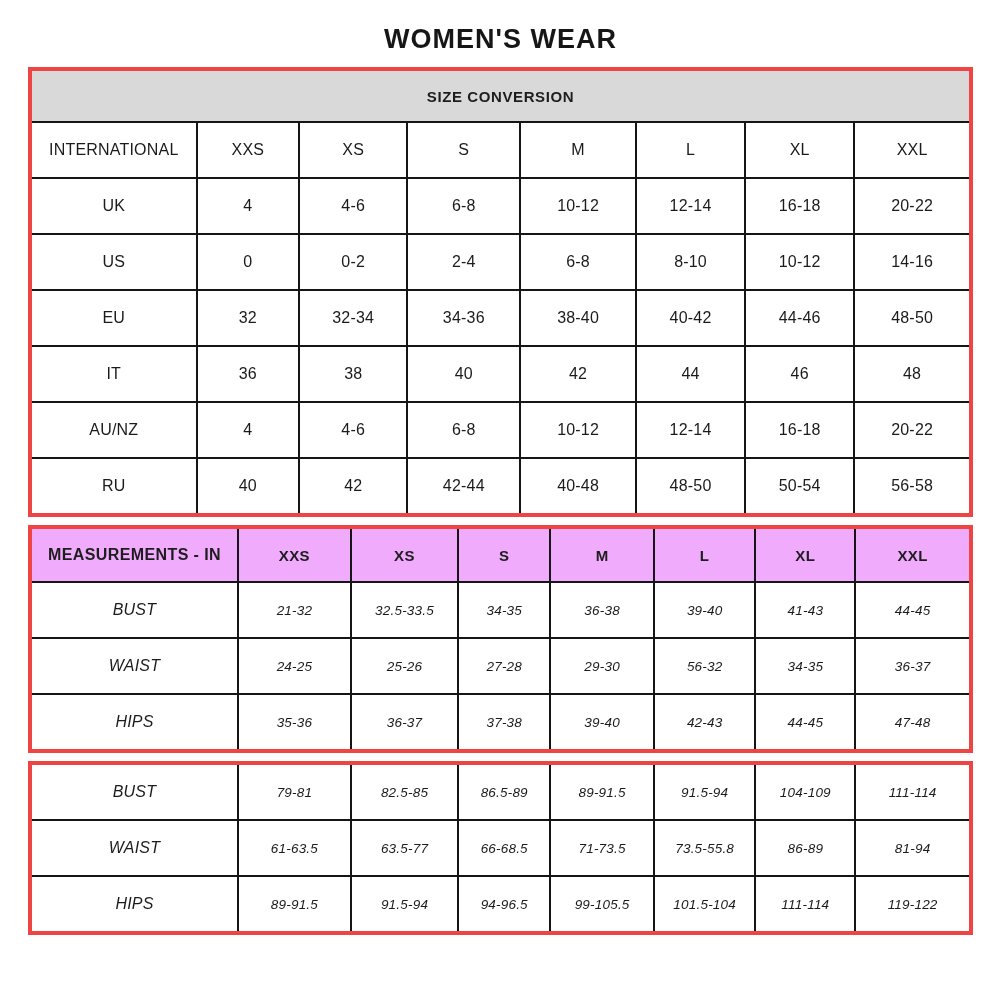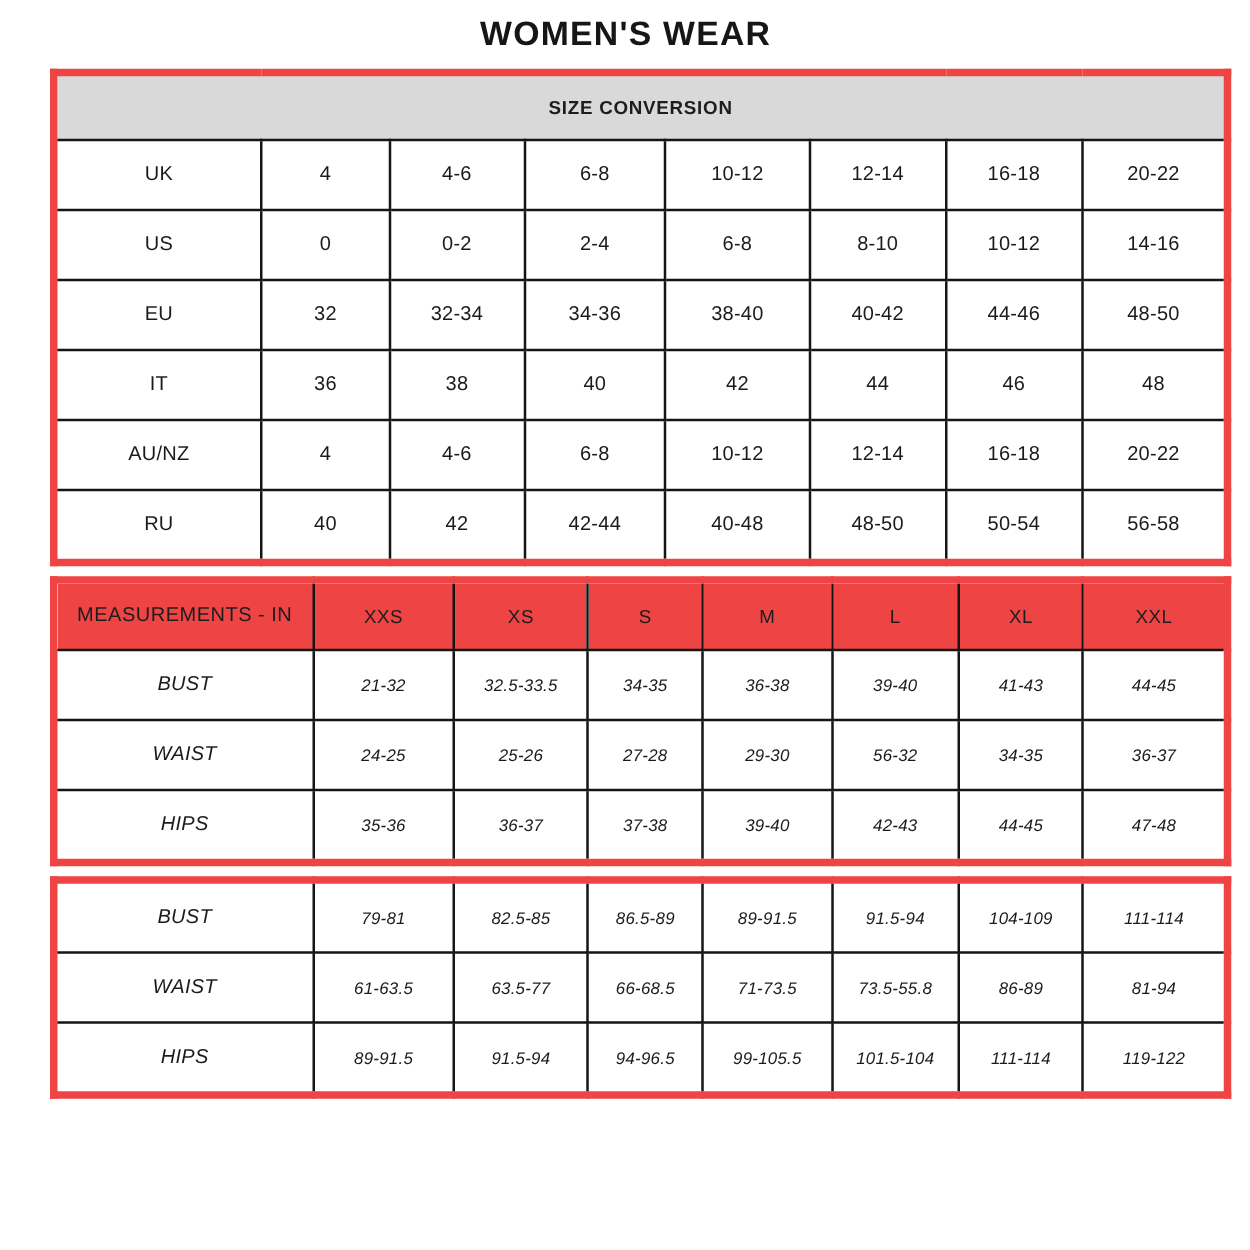--- a/index.html
+++ b/index.html
@@ -8,38 +8,37 @@
     background: #ffffff;
   }
   body {
     width: 1000px;
     height: 1000px;
     font-family: "Liberation Sans", "DejaVu Sans", sans-serif;
     color: #1b1b1b;
     -webkit-font-smoothing: antialiased;
   }
   .sheet {
-    padding: 10px 27px 0 28px;
+    padding: 22px 27px 0 28px;
   }
   h1.page-title {
     margin: 2px 0 12px 0;
     text-align: center;
     font-size: 27px;
     line-height: 31px;
     font-weight: 700;
     letter-spacing: 1px;
     color: #161616;
   }
   table.size-chart {
     width: 100%;
     border-collapse: collapse;
     table-layout: fixed;
     margin-bottom: 8px;
-    border: 6px solid #ef4444;
-    margin-left: 12px;
+    border: 4px solid #ef4444;
   }
   table.size-chart th,
   table.size-chart td {
     border: 2.5px solid #151515;
     text-align: center;
     vertical-align: middle;
     padding: 0 2px;
     overflow: hidden;
   }
   
@@ -47,23 +46,23 @@
     height: 50px;
     background: #d9d9d9;
     font-size: 15px;
     font-weight: 700;
     letter-spacing: 0.6px;
     color: #1d1d1d;
   }
   
   tr.head-row th {
     height: 52px;
-    background: #ef4444;
+    background: #f0abfc;
     font-size: 15px;
-    font-weight: 400;
+    font-weight: 700;
     letter-spacing: 0.4px;
     color: #1d1d1d;
   }
   tr.head-row th.table-title {
     font-size: 16px;
   }
   
   #size-conversion-table td {
     height: 54px;
     font-size: 16px;
@@ -94,20 +93,30 @@
         <col style="width:11.5%">
         <col style="width:12.0%">
       <col style="width:12.3%">
         <col style="width:11.6%">
         <col style="width:11.6%">
         <col style="width:12.4%">
     </colgroup>
     <tbody>
         <tr>
           <th class="band" colspan="8">SIZE CONVERSION</th>
+        </tr>
+        <tr>
+          <td class="row-label">INTERNATIONAL</td>
+          <td class="value">XXS</td>
+          <td class="value">XS</td>
+          <td class="value">S</td>
+          <td class="value">M</td>
+          <td class="value">L</td>
+          <td class="value">XL</td>
+          <td class="value">XXL</td>
         </tr>
         <tr>
           <td class="row-label">UK</td>
           <td class="value">4</td>
           <td class="value">4-6</td>
           <td class="value">6-8</td>
           <td class="value">10-12</td>
           <td class="value">12-14</td>
           <td class="value">16-18</td>
           <td class="value">20-22</td>

